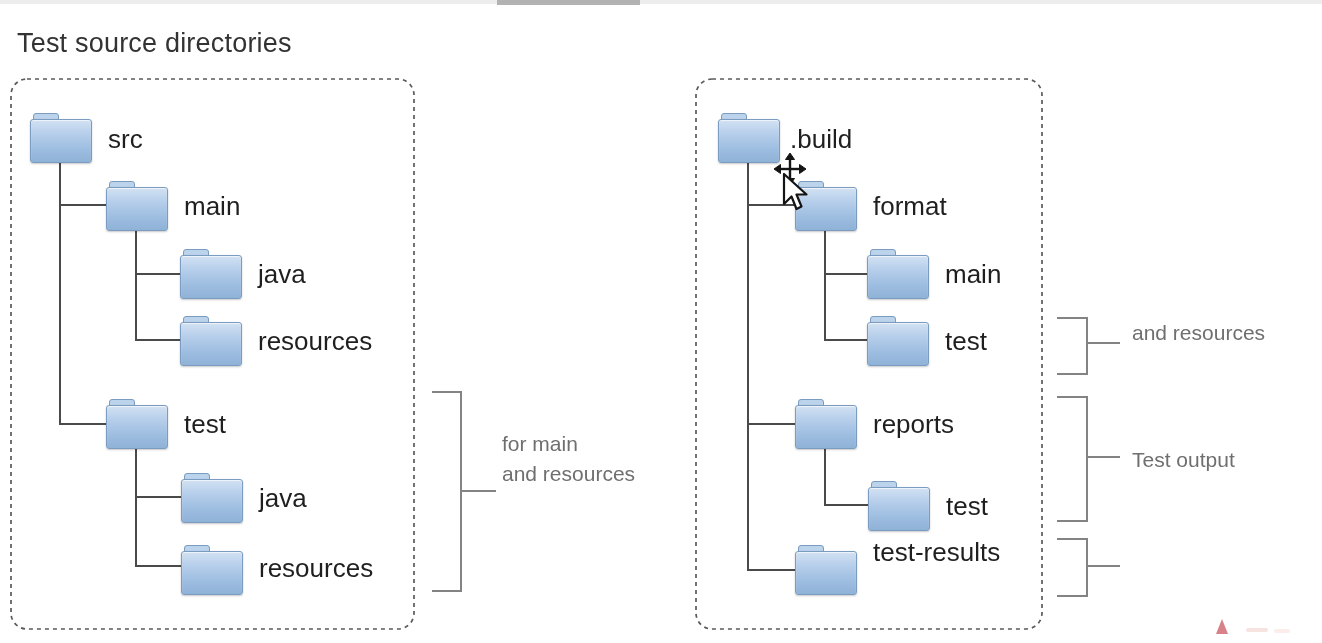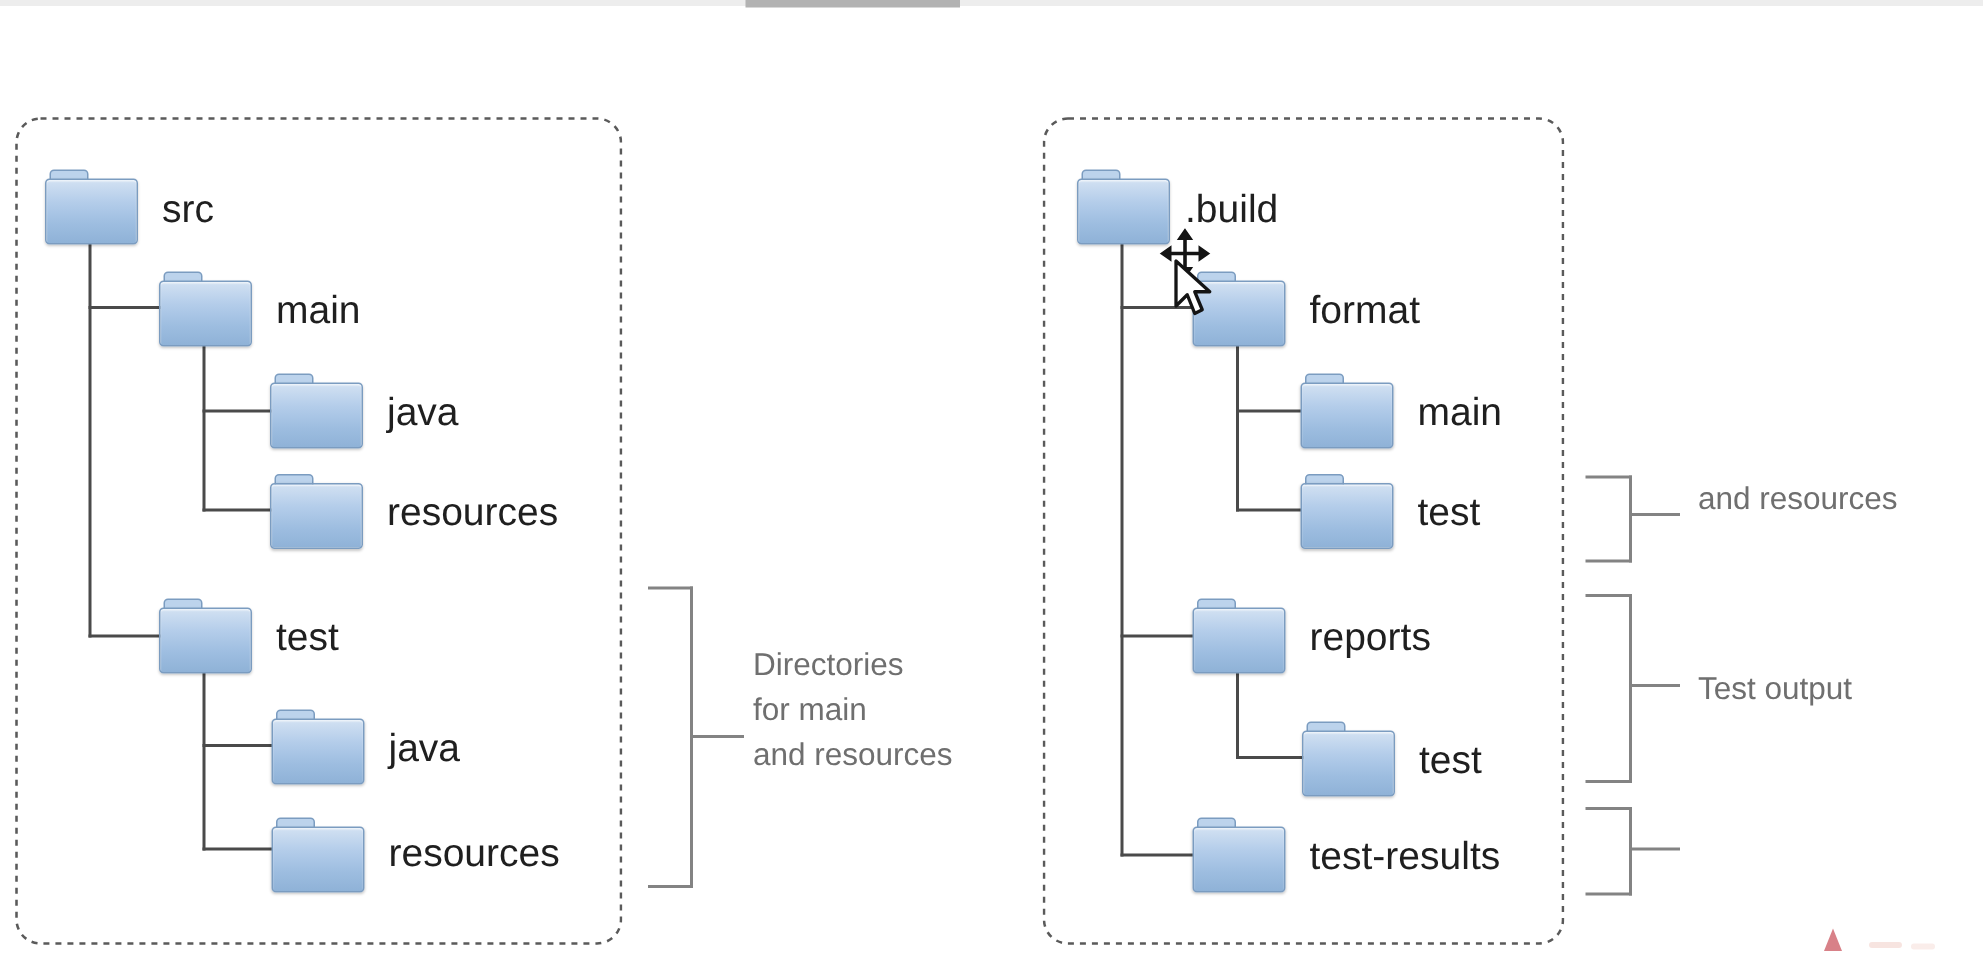--- a/index.html
+++ b/index.html
@@ -48,20 +48,21 @@
   .red-arrow{position:absolute;left:1206px;top:616px;z-index:9;}
 </style>
 </head>
 <body>
 
 <div class="stage">
 
   <div class="scroll-track"></div>
   <div class="scroll-thumb"></div>
 
+  <h2 class="title" style="left:17px;top:28px;">Test source directories</h2>
 
   <svg class="dash-box" style="left:10px;top:78px;" width="405" height="552">
     <rect x="1" y="1" width="403" height="550" rx="16" fill="none" stroke="#5a5a5a" stroke-width="1.7" stroke-dasharray="4 4"></rect>
   </svg>
 
   <div class="vl" style="left:59px;top:161px;height:264px;"></div>
   <div class="hl" style="left:59px;top:204px;width:48px;"></div>
   <div class="hl" style="left:59px;top:423px;width:48px;"></div>
   <div class="vl" style="left:135px;top:229px;height:112px;"></div>
   <div class="hl" style="left:135px;top:273px;width:46px;"></div>
@@ -87,21 +88,20 @@
 
   <div class="folder" style="left:181px;top:473px;"></div>
   <div class="flabel" style="left:259px;top:485px;">java</div>
 
   <div class="folder" style="left:181px;top:545px;"></div>
   <div class="flabel" style="left:259px;top:555px;">resources</div>
 
   <div class="bracket" style="left:432px;top:391px;width:28px;height:197px;"></div>
   <div class="tick" style="left:460px;top:490px;width:36px;"></div>
   <div class="note" style="left:502px;top:429px;">
-    <div>Directories</div>
     <div>for main</div>
     <div>and resources</div>
   </div>
 
 
   <svg class="dash-box" style="left:695px;top:78px;" width="348" height="552">
     <rect x="1" y="1" width="346" height="550" rx="16" fill="none" stroke="#5a5a5a" stroke-width="1.7" stroke-dasharray="4 4"></rect>
   </svg>
 
   <div class="vl" style="left:747px;top:161px;height:410px;"></div>
@@ -126,21 +126,21 @@
   <div class="folder" style="left:867px;top:316px;"></div>
   <div class="flabel" style="left:945px;top:328px;">test</div>
 
   <div class="folder" style="left:795px;top:399px;"></div>
   <div class="flabel" style="left:873px;top:411px;">reports</div>
 
   <div class="folder" style="left:868px;top:481px;"></div>
   <div class="flabel" style="left:946px;top:493px;">test</div>
 
   <div class="folder" style="left:795px;top:545px;"></div>
-  <div class="flabel" style="left:873px;top:557px;">test-results</div>
+  <div class="flabel" style="left:873px;top:539px;">test-results</div>
 
   <div class="bracket" style="left:1057px;top:317px;width:29px;height:54px;"></div>
   <div class="tick" style="left:1086px;top:342px;width:34px;"></div>
   <div class="note tight" style="left:1132px;top:318px;">
     <div>and resources</div>
   </div>
 
   <div class="bracket" style="left:1057px;top:396px;width:29px;height:122px;"></div>
   <div class="tick" style="left:1086px;top:456px;width:34px;"></div>
   <div class="note tight" style="left:1132px;top:445px;">

